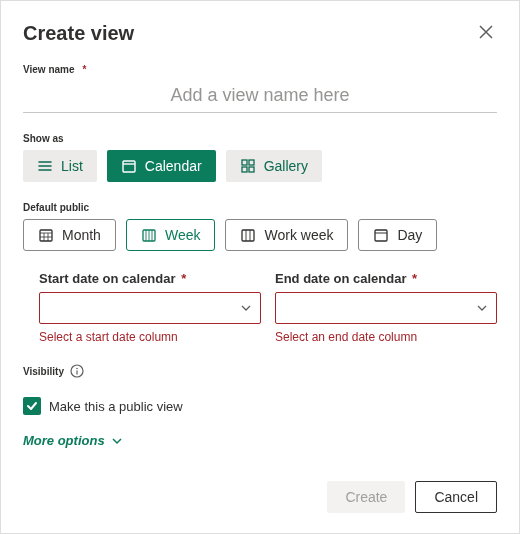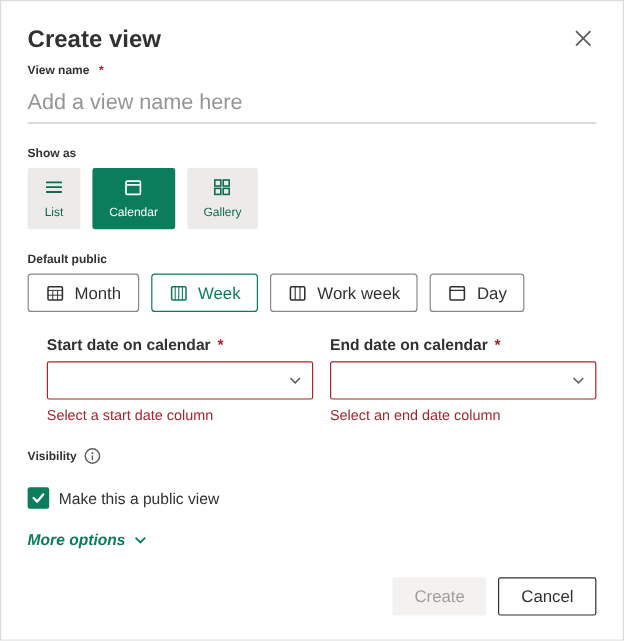--- a/index.html
+++ b/index.html
@@ -1,36 +1,36 @@
 <!DOCTYPE html>
 <html><head>
 <meta charset="utf-8">
 <style>
   * { box-sizing: border-box; font-family: "Segoe UI", Arial, sans-serif; }
   body { margin: 0; padding: 0; background: #fff; }
   .dialog {
     width: 520px; height: 534px; border: 1px solid #ddd; padding: 20px 22px 20px 22px;
     display: flex; flex-direction: column; position: relative; color: #323130;
   }
-  .header { display: flex; justify-content: space-between; align-items: center; margin-bottom: 8px; }
+  .header { display: flex; justify-content: space-between; align-items: center; margin-bottom: 18px; }
   .title { font-size: 20px; font-weight: 600; }
   .close-btn { background:none; border:none; cursor:pointer; padding:4px; color:#605e5c; }
   .close-btn svg { width:14px; height:14px; }
   .label { font-size: 10px; font-weight:600; margin-bottom:6px; display:flex; align-items:center; gap:6px; }
   .req { color:#a4262c; margin-left:2px; }
   .viewname-input {
     width:100%; border:none; border-bottom:1px solid #c8c6c4; font-size:18px; color:#ef4444;
-    padding:4px 0 6px 0; outline:none; background:transparent;
+    padding:4px 0 6px 0; outline:none; background:transparent;text-align:center;
   }
   .viewname-input::placeholder { color:#979593; }
   .section { margin-top:20px; }
   .seg-row { display:flex; gap:10px; }
   .seg-btn {
     display:flex; align-items:center; gap:8px; background:#edebe9; border:none;
-    padding:8px 14px; font-size:10px; color:#0b6a4f; cursor:pointer; border-radius:2px;flex-direction:column;
+    padding:8px 14px; font-size:14px; color:#0b6a4f; cursor:pointer; border-radius:2px;
   }
   .seg-btn.active { background:#0b7c5c; color:#fff; }
   .seg-btn svg { width:16px; height:16px; }
   .layout-row { display:flex; gap:10px; }
   .layout-btn {
     display:flex; align-items:center; gap:8px; background:#fff; border:1px solid #8a8886;
     padding:7px 14px; font-size:14px; color:#323130; cursor:pointer; border-radius:3px;
   }
   .layout-btn.active { border:1.5px solid #0b7c5c; color:#0b7c5c; }
   .layout-btn svg { width:16px; height:16px; }

